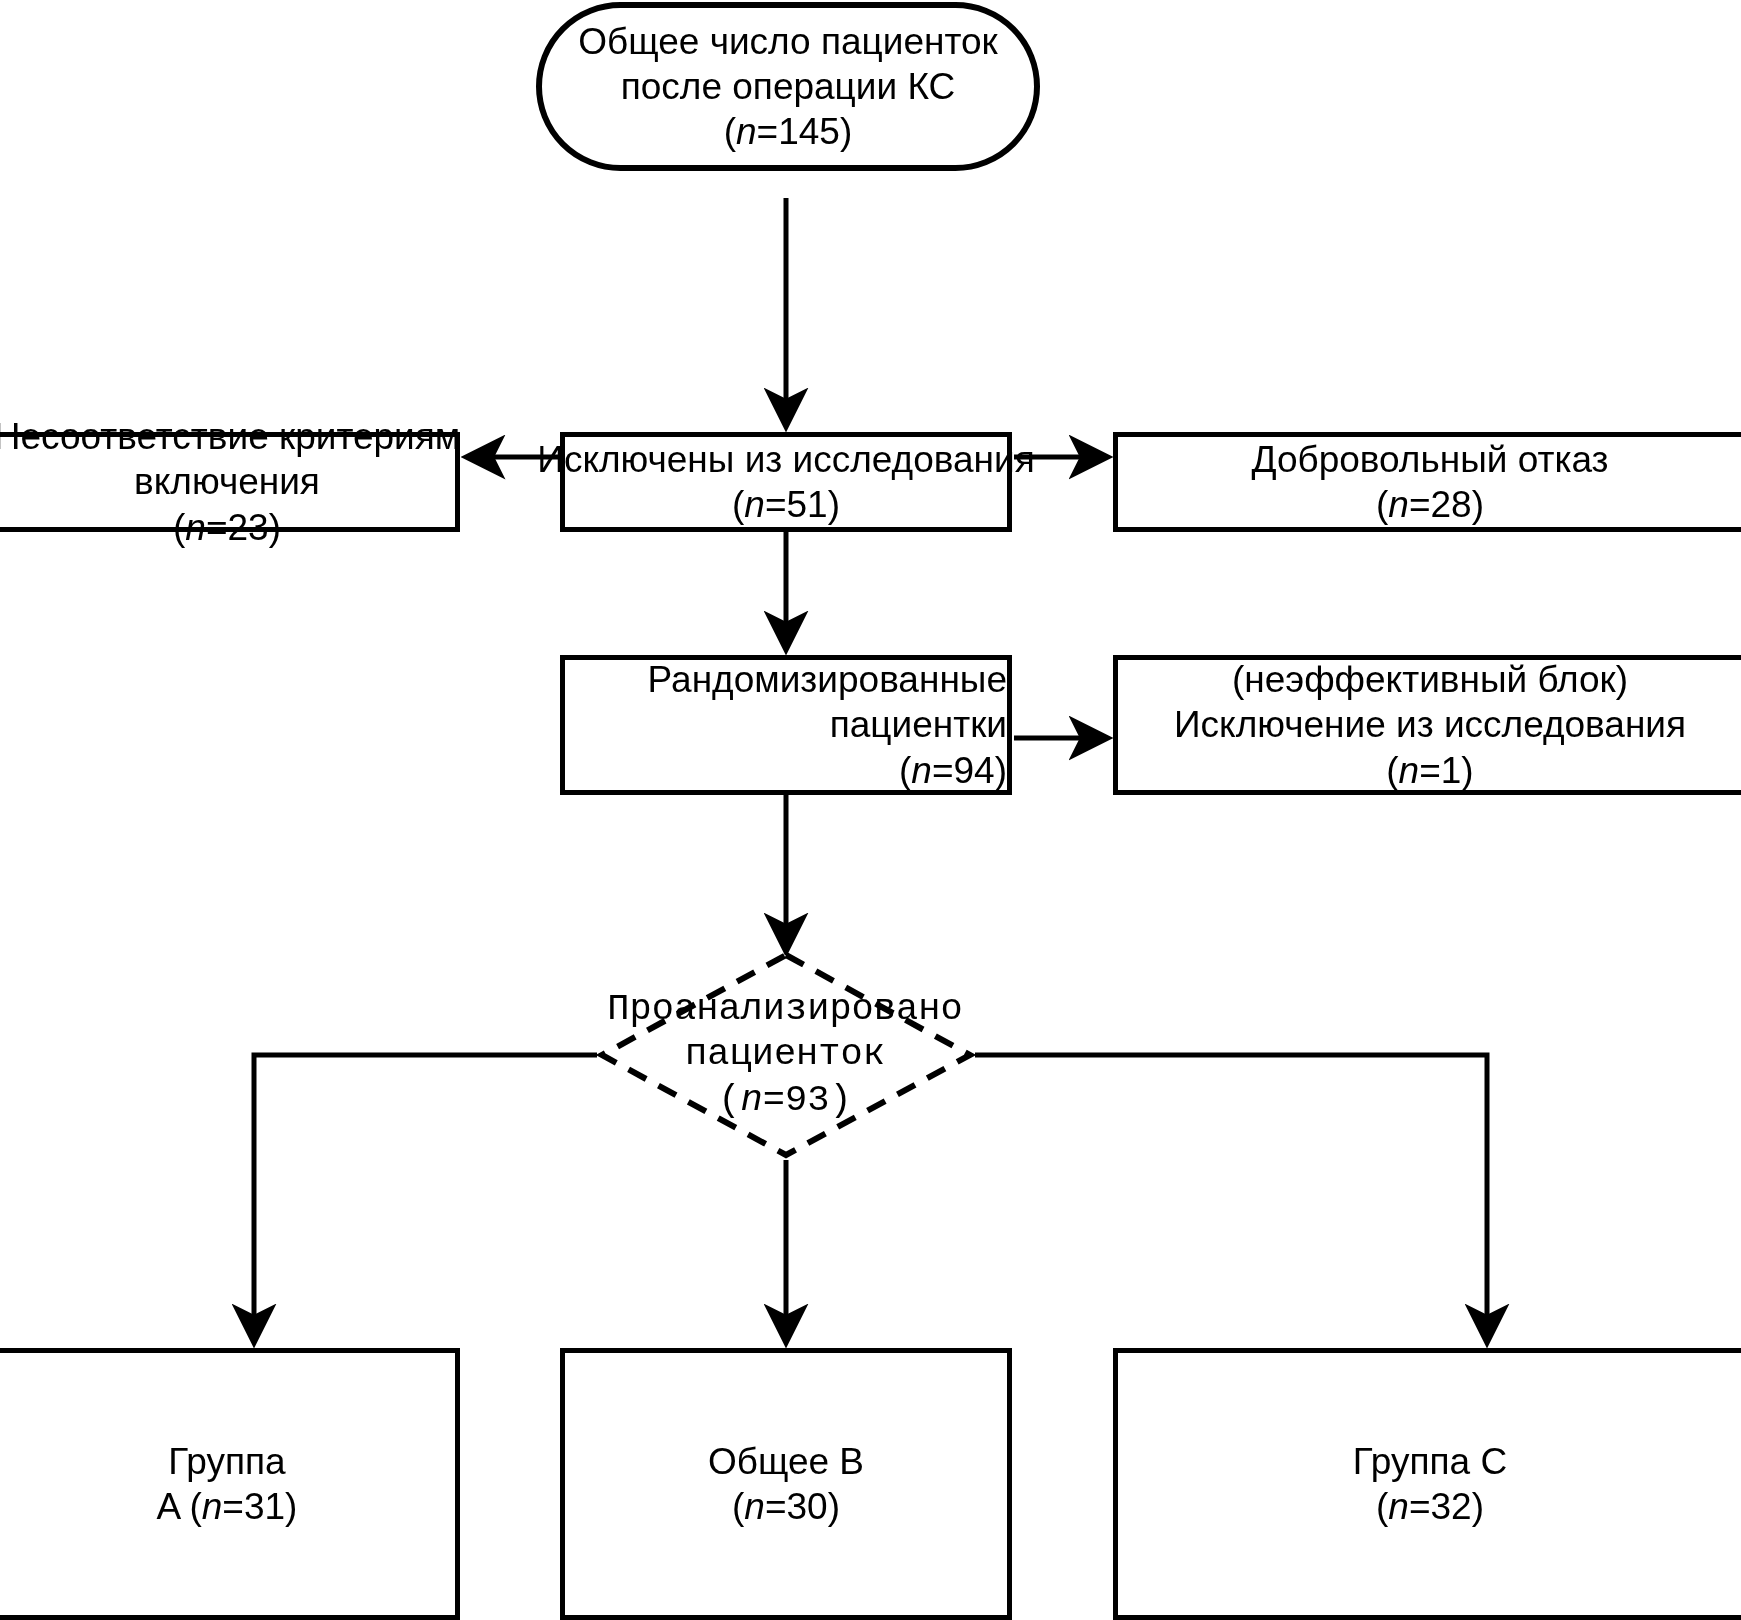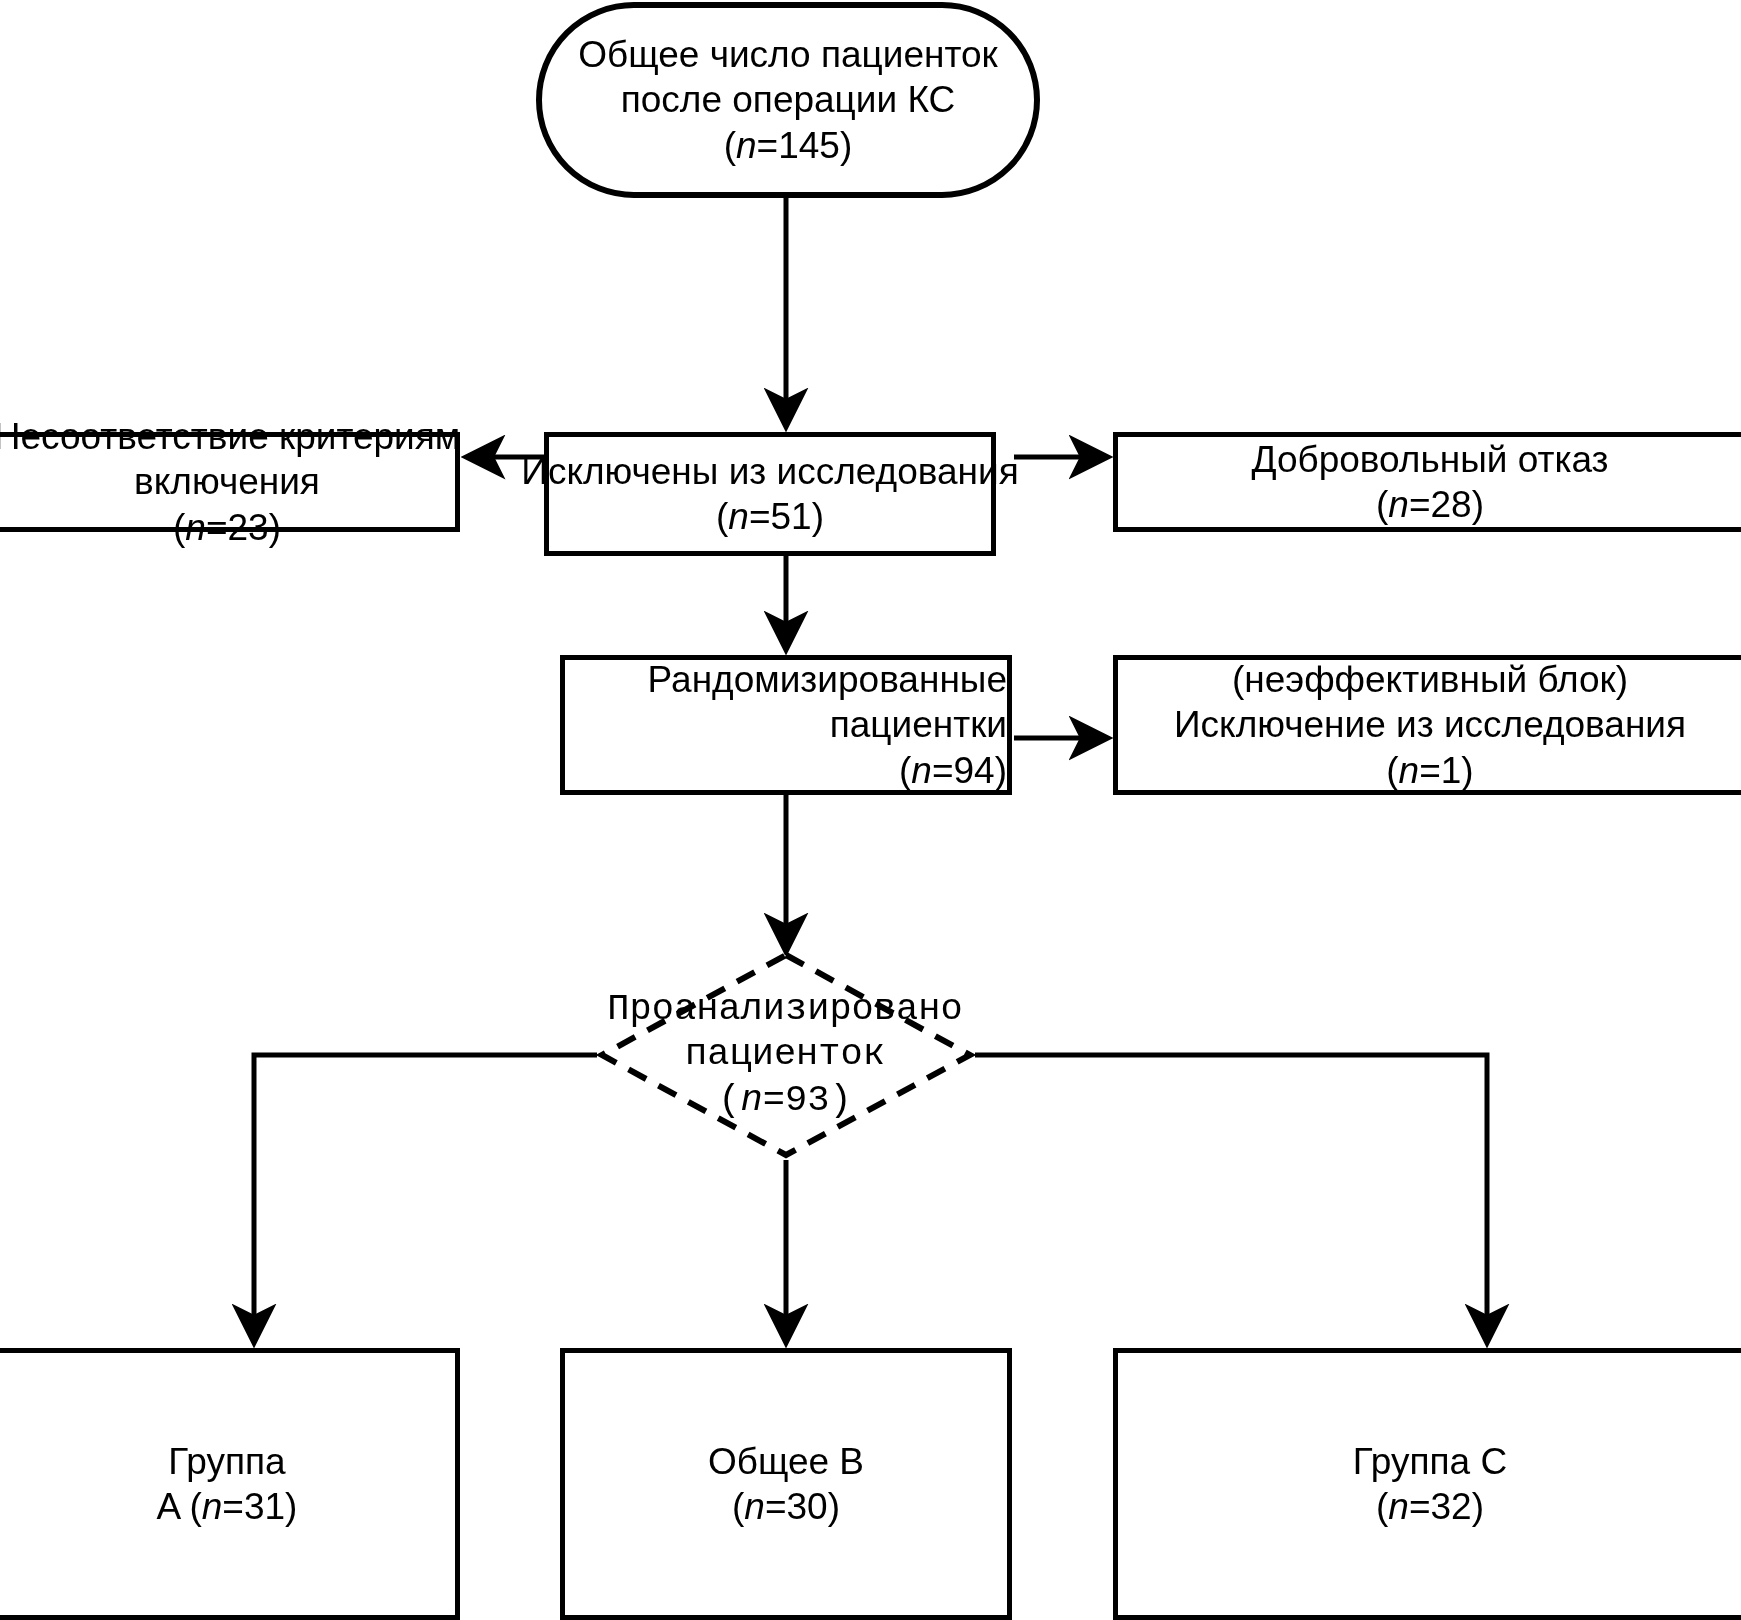--- a/index.html
+++ b/index.html
@@ -49,22 +49,22 @@
     font-family: Liberation Mono, monospace;
   }
   .node .line {
     display: block;
     white-space: nowrap;
   }
   .node .line i {
     font-style: italic;
   }
   
-  #node-total      { left: 536px;  top: 2px;    width: 504px;  height: 196px; text-align: right; }
-  #node-excluded   { left: 544px;  top: 432px;  width: 452px;  height: 124px; }
+  #node-total      { left: 536px;  top: 2px;    width: 504px;  height: 169px; text-align: right; }
+  #node-excluded   { left: 560px;  top: 432px;  width: 452px;  height: 100px; }
   #node-criteria   { left: -6px;   top: 432px;  width: 466px;  height: 100px; }
   #node-refusal    { left: 1113px; top: 432px;  width: 634px;  height: 100px; }
   #node-random     { left: 560px;  top: 655px;  width: 452px;  height: 140px; align-items: flex-end; }
   #node-ineff      { left: 1113px; top: 655px;  width: 634px;  height: 140px; }
   #node-analyzed   { left: 600px;  top: 955px;  width: 370px;  height: 200px; }
   #node-groupA     { left: -6px;   top: 1348px; width: 466px;  height: 272px; }
   #node-groupB     { left: 560px;  top: 1348px; width: 452px;  height: 272px; }
   #node-ineff2     { left: 1113px; top: 1348px; width: 634px;  height: 272px; }
 </style>
 </head>

